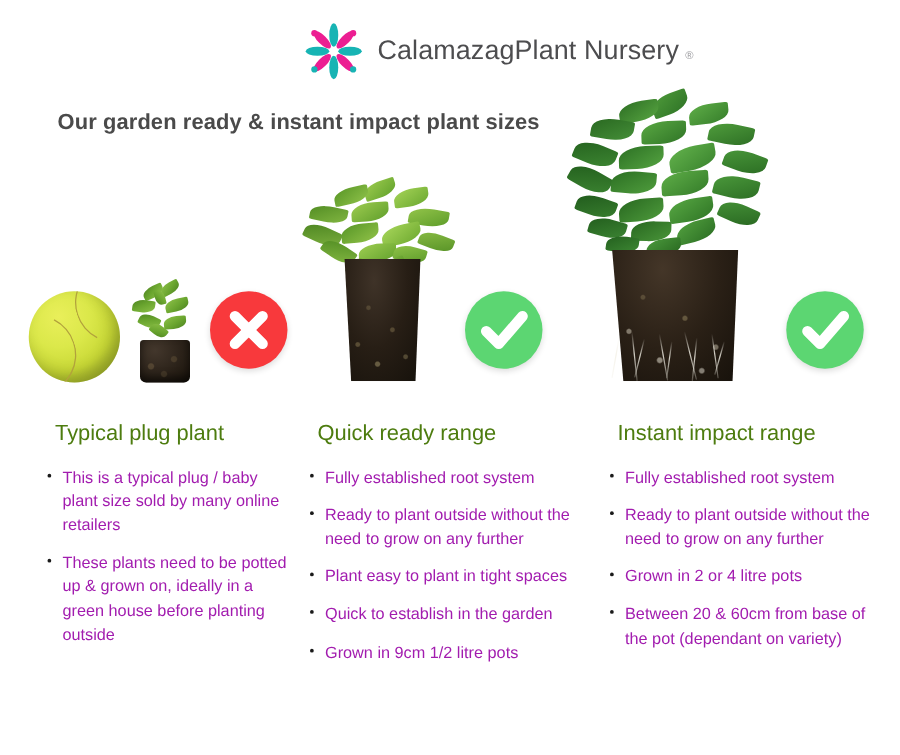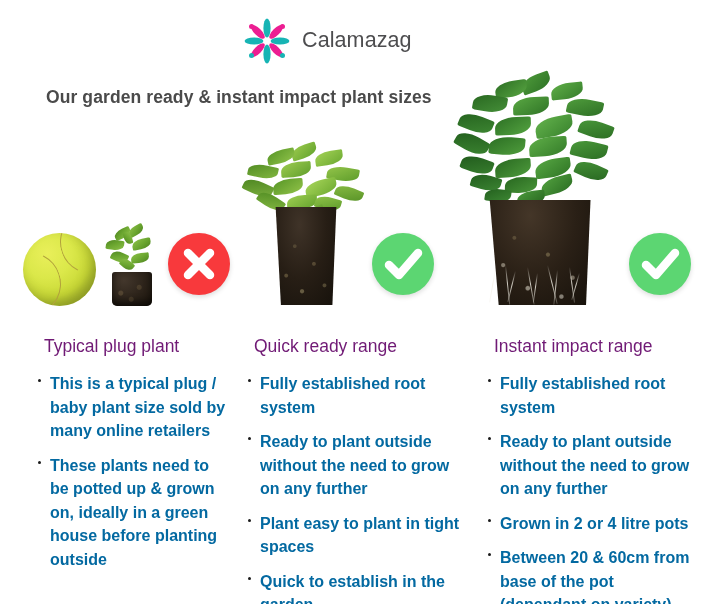--- a/index.html
+++ b/index.html
@@ -66,45 +66,44 @@
     color: #4a4a4a;
     letter-spacing: 0.1px;
     white-space: nowrap;
   }
 
   
   .col-title {
     position: absolute;
     font-size: 17.5px;
     font-weight: 400;
-    color: #701a75;
+    color: #4d7c0f;
     white-space: nowrap;
   }
   #title-1 { left: 44px;  top: 336px; }
   #title-2 { left: 254px; top: 336px; }
   #title-3 { left: 494px; top: 336px; }
 
   .bullets {
     position: absolute;
     margin: 0;
     padding: 0;
     list-style: none;
   }
   #bullets-1 { left: 36px;  top: 372px; width: 196px; }
   #bullets-2 { left: 246px; top: 372px; width: 216px; }
   #bullets-3 { left: 486px; top: 372px; width: 216px; }
 
   .bullets li {
     position: relative;
     padding-left: 14px;
     margin-bottom: 11px;
-    font-size: 16px;
+    font-size: 13px;
     line-height: 1.47;
-    color: #0369a1;
-    font-weight: bold;
+    color: #a21caf;
   }
   .bullets li::before {
     content: "";
     position: absolute;
     left: 2px;
     top: 7px;
     width: 3px;
     height: 3px;
     border-radius: 50%;
     background: #1a1a1a;
@@ -280,20 +279,24 @@
         </g>
         <circle cx="-15.5" cy="-14.5" r="2.5" fill="#ec1e92"></circle>
         <circle cx="15.5" cy="-14.5" r="2.5" fill="#ec1e92"></circle>
         <circle cx="-15.5" cy="14.5" r="2.5" fill="#17b4b4"></circle>
         <circle cx="15.5" cy="14.5" r="2.5" fill="#17b4b4"></circle>
       </g>
     </svg>
   </div>
   <div class="logo-words">
     <span class="logo-line">Calamazag</span>
+    <span class="logo-line logo-line2">
+      <span>Plant Nursery</span>
+      <span class="logo-reg">®</span>
+    </span>
   </div>
 </div>
 
 <div class="main-heading">Our garden ready &amp; instant impact plant sizes</div>
 
 <div class="photo" id="tennis-ball"></div>
 
 <div class="photo" id="plug-plant">
   <div class="leaf" style="left:26px; top:4px;  width:16px; height:9px;  transform:rotate(-28deg);"></div>
   <div class="leaf" style="left:12px; top:7px;  width:17px; height:9px;  transform:rotate(155deg);"></div>

